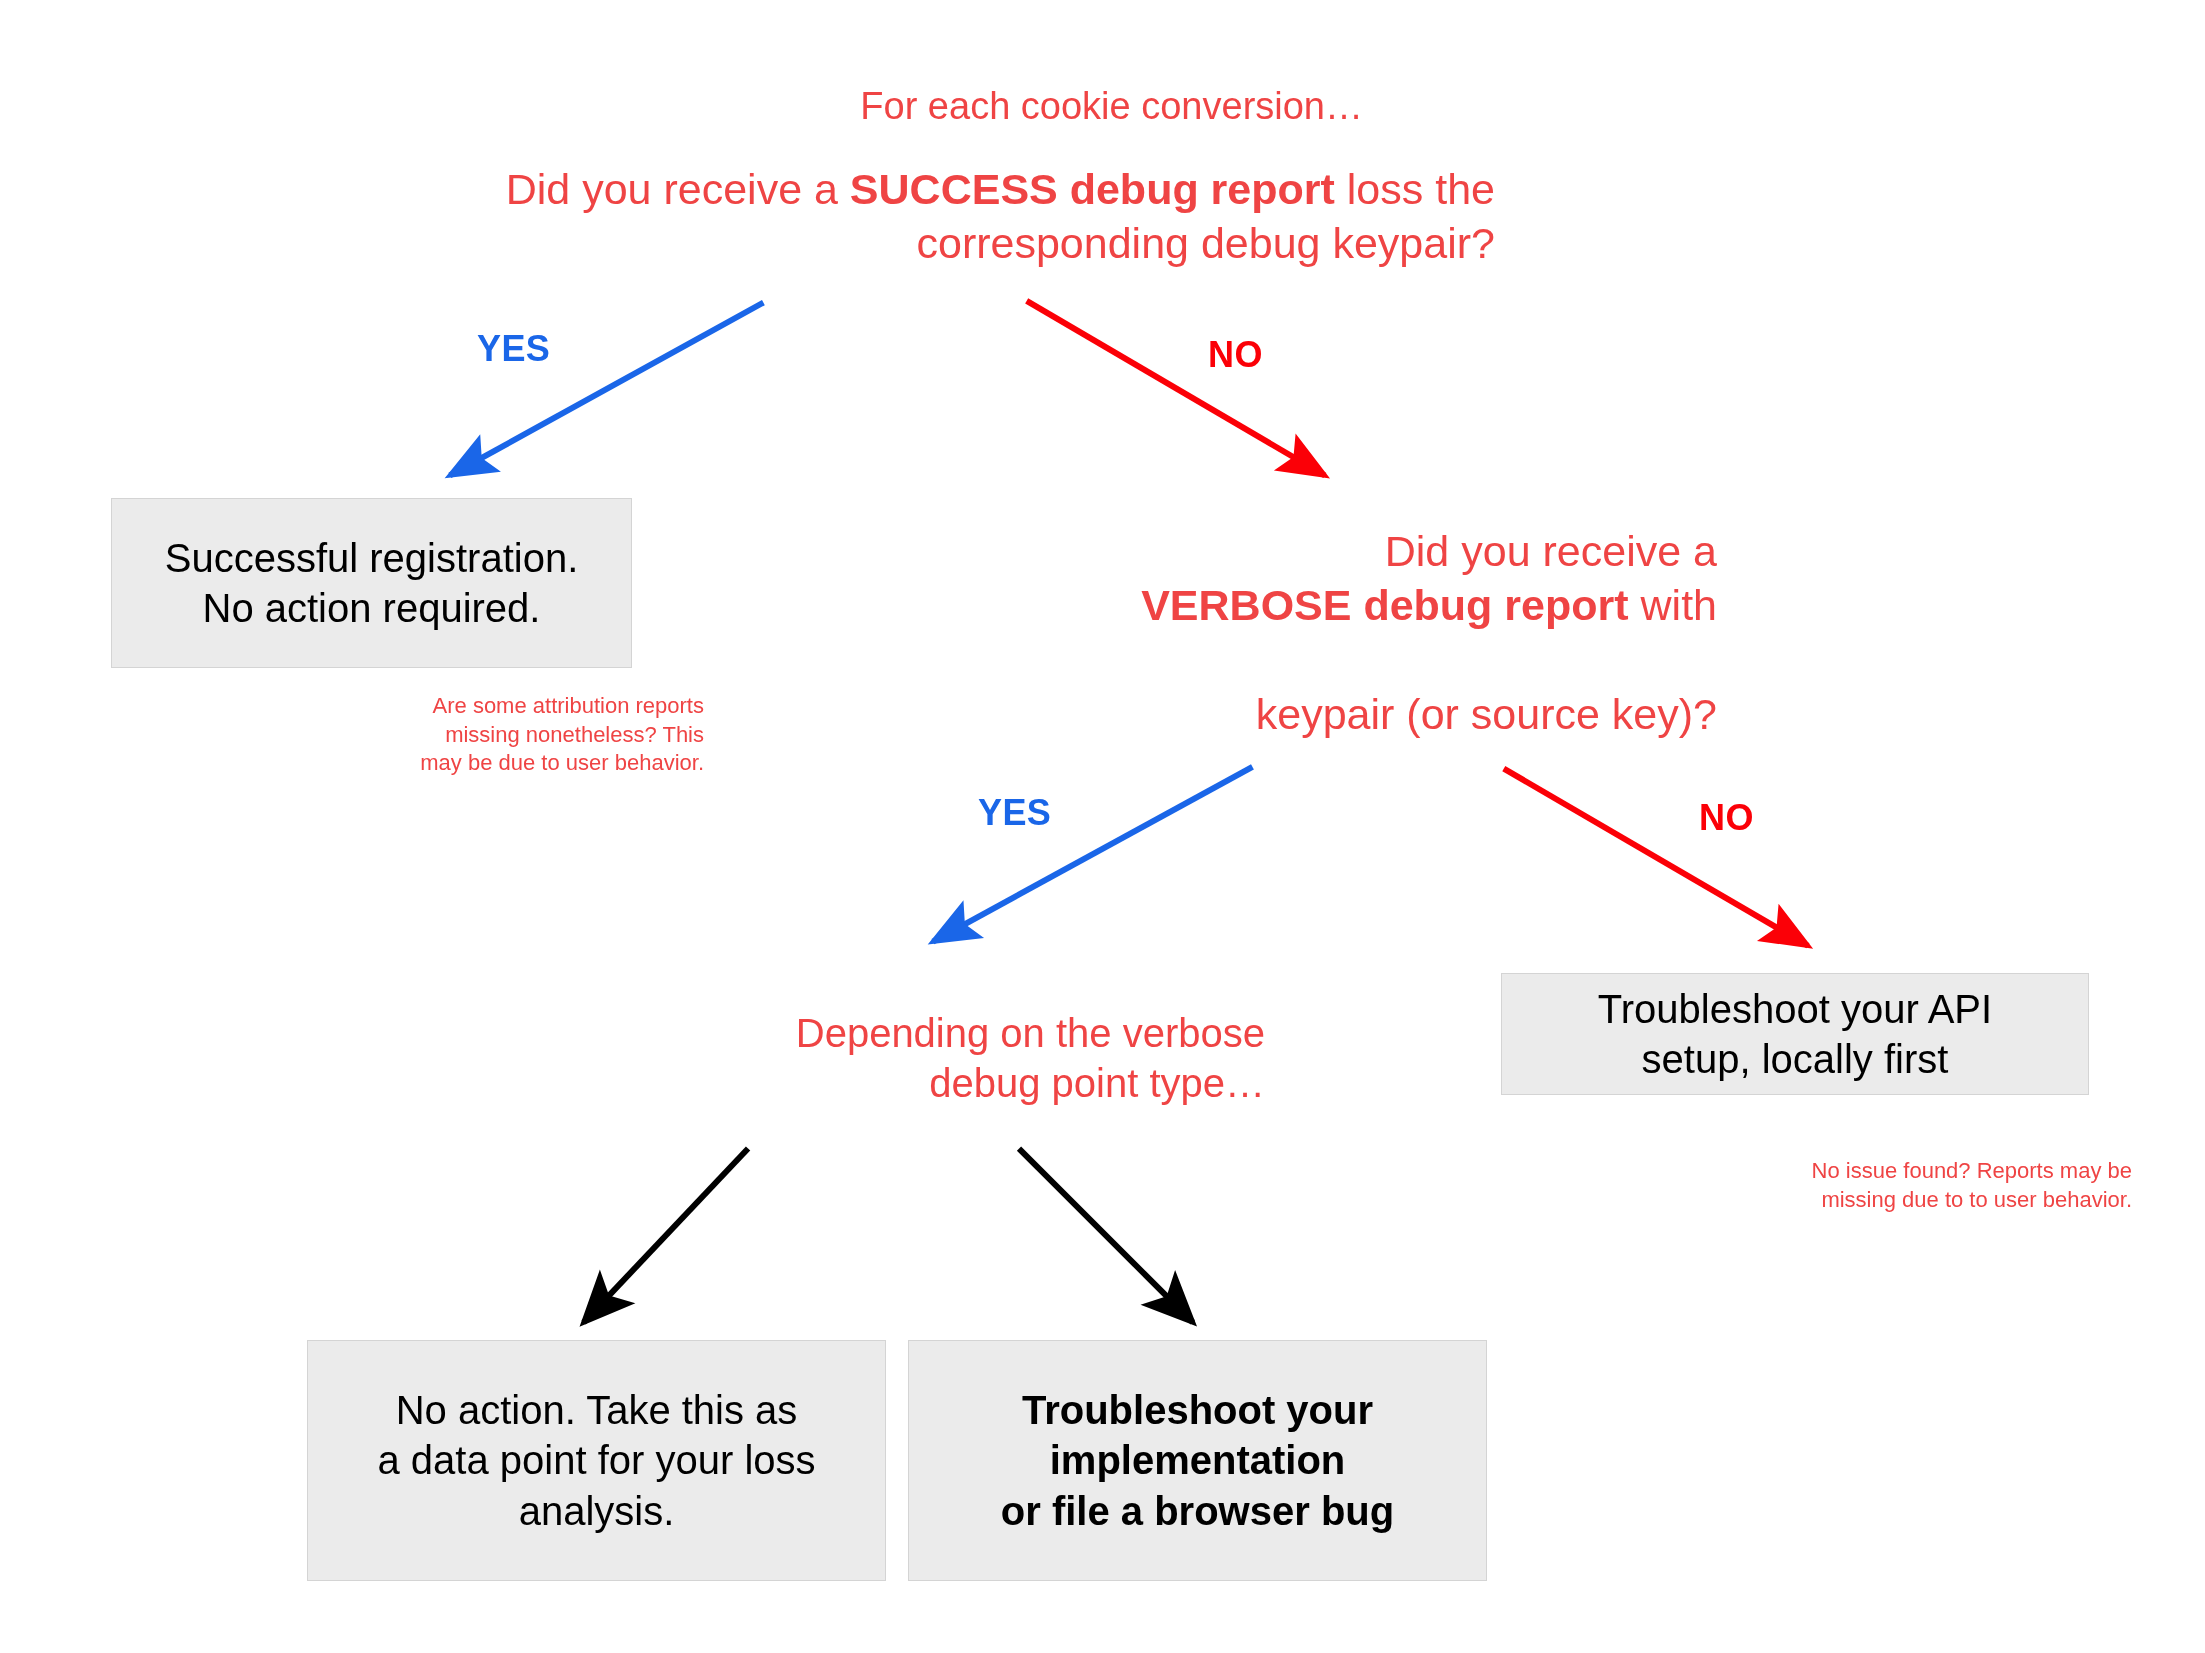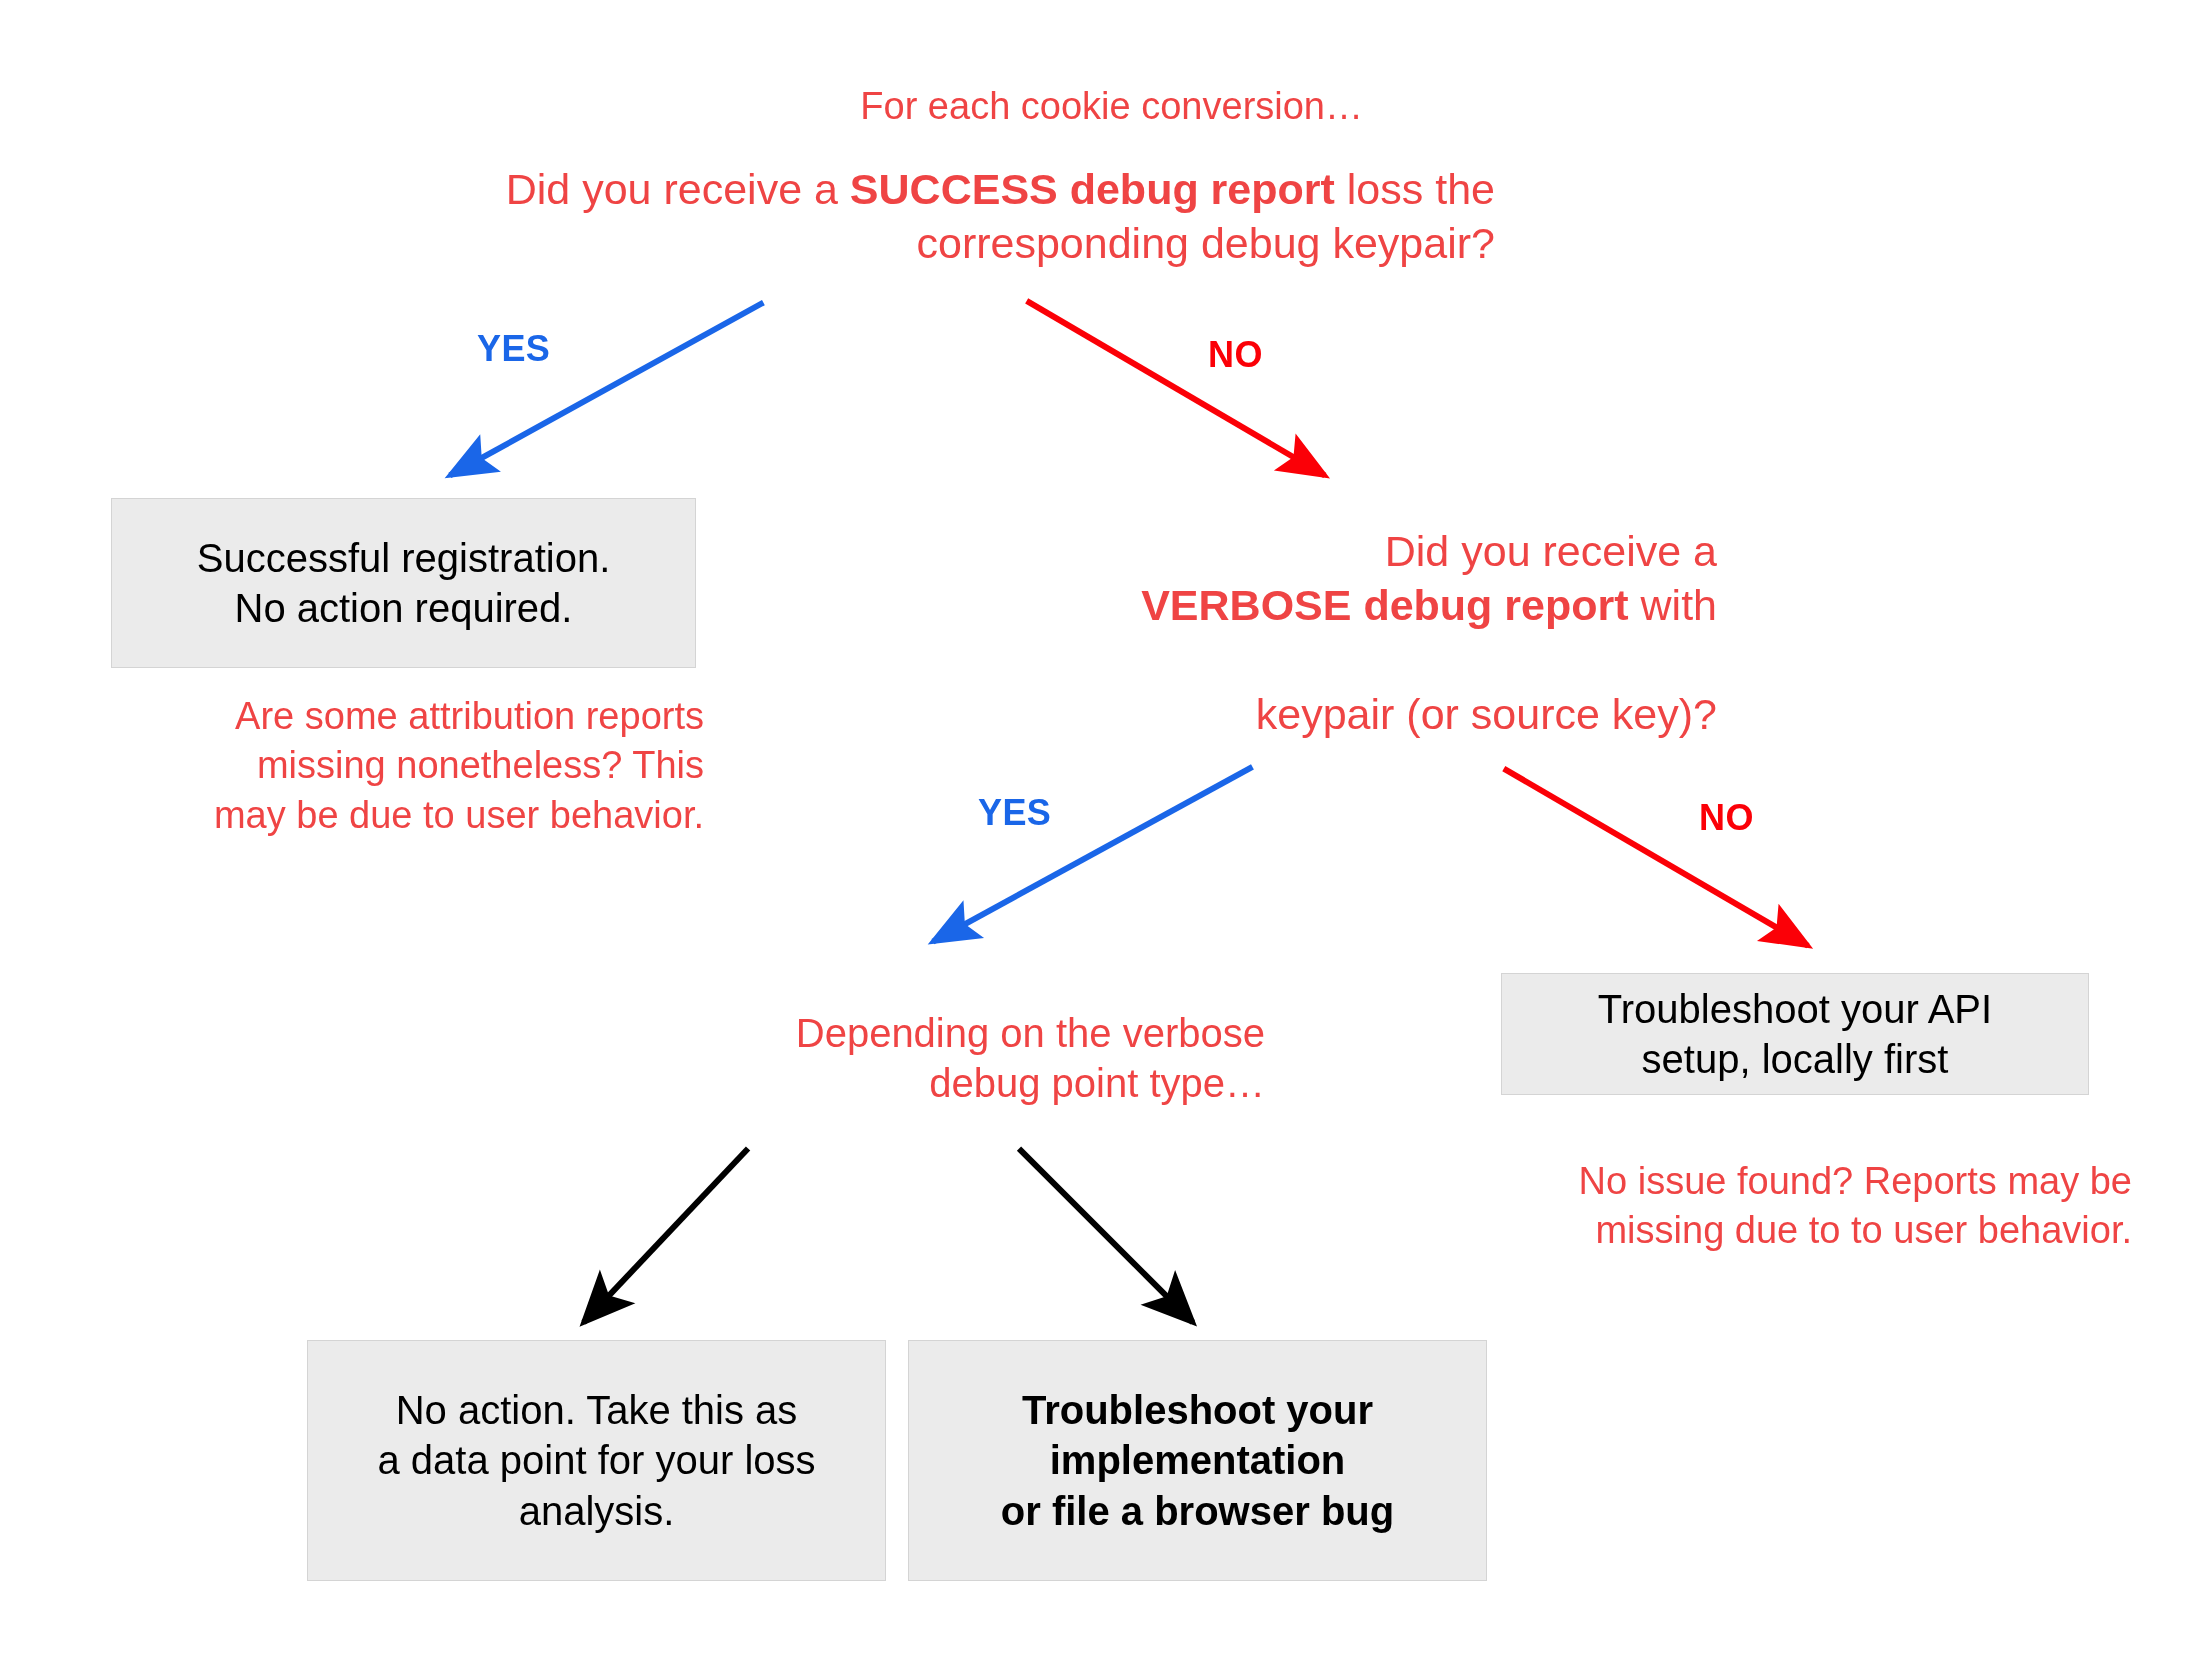--- a/index.html
+++ b/index.html
@@ -41,21 +41,21 @@
   }
   .t-title {
     font-size: 38px;
     font-weight: 400;
   }
   .t-question {
     font-size: 43px;
     font-weight: 400;
   }
   .t-caption {
-    font-size: 38px;
+    font-size: 22px;
     font-weight: 400;
     line-height: 1.30;
   }
   .t-mid {
     font-size: 40px;
     font-weight: 400;
   }
   .strong {
     font-weight: 700;
   }
@@ -119,21 +119,21 @@
   </svg>
 
   <div class="node-text t-title" style="left:426px; top:83px; width:937px;">For each cookie conversion…</div>
 
   <div class="node-text t-question" style="left:285px; top:162px; width:1210px;"><span>Did you receive a </span><span class="strong">SUCCESS debug report</span><span> loss the</span><br><span>corresponding debug keypair?</span></div>
 
   <div class="edge-label lbl-yes" style="left:477px; top:328px;">YES</div>
 
   <div class="edge-label lbl-no" style="left:1208px; top:334px;">NO</div>
 
-  <div class="box" style="left:111px; top:498px; width:585px; height:170px;">Successful registration.
+  <div class="box" style="left:111px; top:498px; width:521px; height:170px;">Successful registration.
 No action required.</div>
 
   <div class="node-text t-caption" style="left:102px; top:692px; width:602px;">Are some attribution reports
 missing nonetheless? This
 may be due to user behavior.</div>
 
   <div class="node-text t-question" style="left:1035px; top:524px; width:682px;"><span>Did you receive a</span><br><span class="strong">VERBOSE debug report</span><span> with</span><br><br><span>keypair (or source key)?</span></div>
 
   <div class="edge-label lbl-yes" style="left:978px; top:792px;">YES</div>
 

